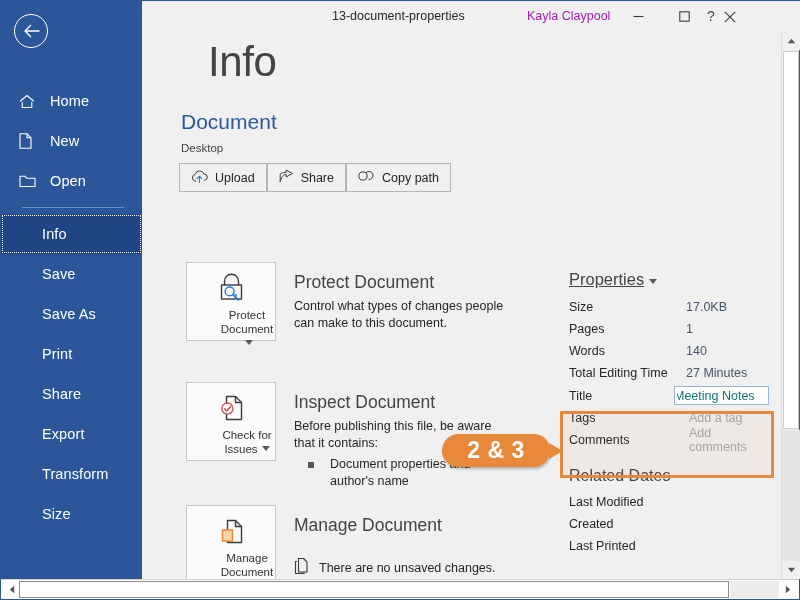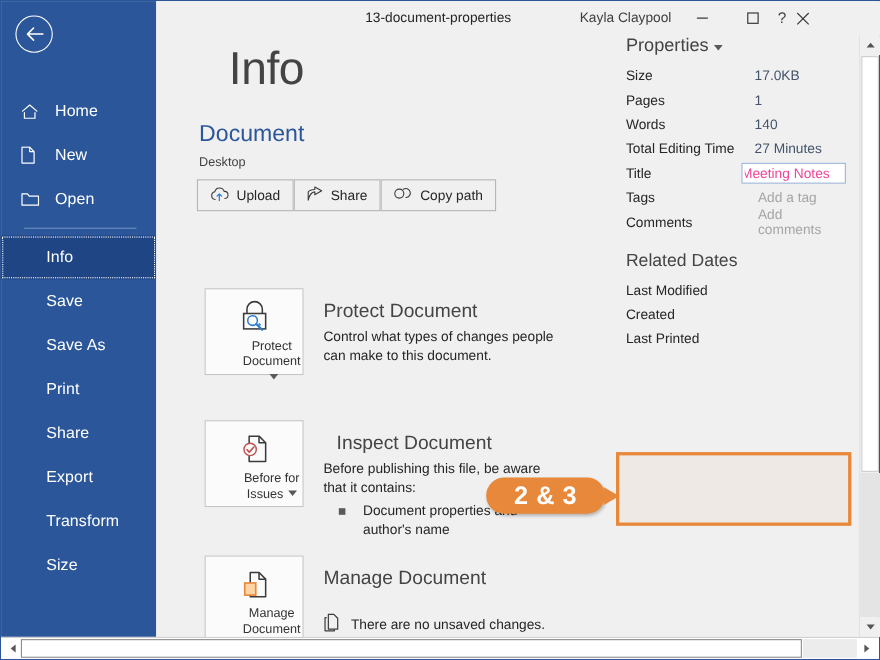--- a/index.html
+++ b/index.html
@@ -66,21 +66,21 @@
     width: 746px; height: 31px;
     background: #f0f0f0;
     display: flex; align-items: center;
   }
   .tb-title {
     position: absolute; left: 190px; top: 8px;
     font-size: 12.5px; color: #262626;
   }
   .tb-user {
     position: absolute; left: 385px; top: 8px;
-    font-size: 12.5px; color: #404040;
+    font-size: 12.5px; color: #a21caf;
   }
   .tb-help {
     position: absolute; left: 559px; top: 5px;
     width: 20px; height: 20px;
     display:flex; align-items:center; justify-content:center;
     font-size: 14px; color: #444; cursor: pointer;
   }
   .win-btn {
     position: absolute; top: 0;
     width: 46px; height: 31px;
@@ -195,21 +195,21 @@
   .pkey { width: 117px; color: #262626; }
   .pval { color: #44546a; flex: 1; }
   .pval.editable {
     color: #a6a6a6; cursor: text; padding-left: 3px;
   }
   .title-input {
     width: 95px; height: 19px;
     border: 1px solid #9cb4d8;
     background: #ffffff;
     font-family: "Liberation Sans", sans-serif;
-    font-size: 12.5px; color: #ec4899;
+    font-size: 12.5px; color: #0f766e;
     padding: 0 2px;
     text-indent: -3px;
     outline: none;
   }
 
   
   .hl-box {
     position: absolute;
     left: 418px; top: 379px;
     width: 214px; height: 67px;
@@ -447,25 +447,25 @@
     <div class="card card-c2">
       <span class="cglyph">
         <svg width="35" height="36" viewBox="0 0 35 36" fill="none">
           <path d="M12.5 6.5h9l6 6v17h-15z" stroke="#3b3b3b" stroke-width="1.4" fill="#fbfbfb" stroke-linejoin="round"></path>
           <path d="M21.5 6.5v6h6" stroke="#3b3b3b" stroke-width="1.4" stroke-linejoin="round"></path>
           <circle cx="13.4" cy="18.6" r="5.6" fill="#fbfbfb" stroke="#c0504d" stroke-width="1.3"></circle>
           <path d="M10.6 18.8l2 2.2 4.2-4.6" stroke="#c0504d" stroke-width="1.5" stroke-linecap="round" stroke-linejoin="round" fill="none"></path>
         </svg>
       </span>
       <span class="clabel">
-        <span>Before for</span><br>
+        <span>Check for</span><br>
         <span>Issues</span><span class="caret-d" style="display:inline-block;margin-left:4px;vertical-align:2px;"></span>
       </span>
     </div>
-    <div class="sect-title" style="top:360px;margin-left:12px;">Inspect Document</div>
+    <div class="sect-title" style="top:360px;">Inspect Document</div>
     <div class="sect-body" style="top:386px;">
       <span>Before publishing this file, be aware</span><br>
       <span>that it contains:</span>
       <ul class="bullets">
         <li>Document properties and author's name</li>
       </ul>
     </div>
 
     <div class="card card-c3">
       <span class="cglyph">
@@ -485,21 +485,21 @@
       <span>
         <svg width="16" height="18" viewBox="0 0 16 18" fill="none">
             <path d="M4.5 1.5h5l3.5 3.5v10h-8.5z" stroke="#3b3b3b" stroke-width="1.1" stroke-linejoin="round"></path>
             <path d="M3 4.5H1.5v12h8.5V15" stroke="#3b3b3b" stroke-width="1.1" stroke-linejoin="round"></path>
           </svg>
       </span>
       <span>There are no unsaved changes.</span>
     </div>
 
     <div class="rcol">
-      <div class="rhead" style="">
+      <div class="rhead" style="margin-top:238px;text-decoration:underline;">
         <span>Properties</span>
         <span class="caret-d"></span>
       </div>
 
       <div style="margin-top:7px;">
         <div class="prow">
           <span class="pkey">Size</span>
           <span class="pval">17.0KB</span>
         </div>
         <div class="prow">

